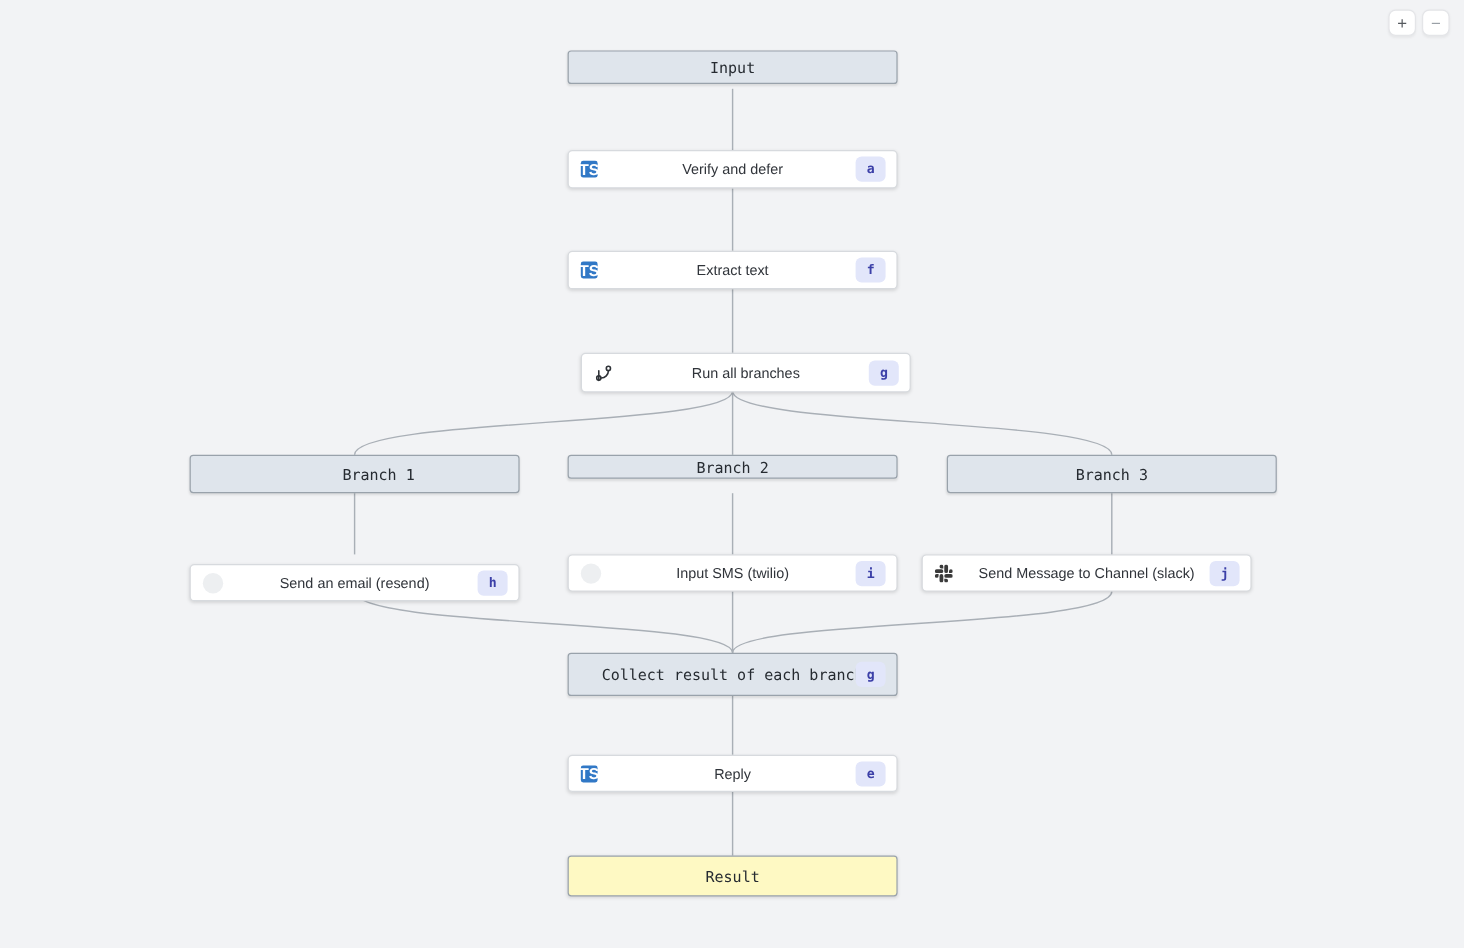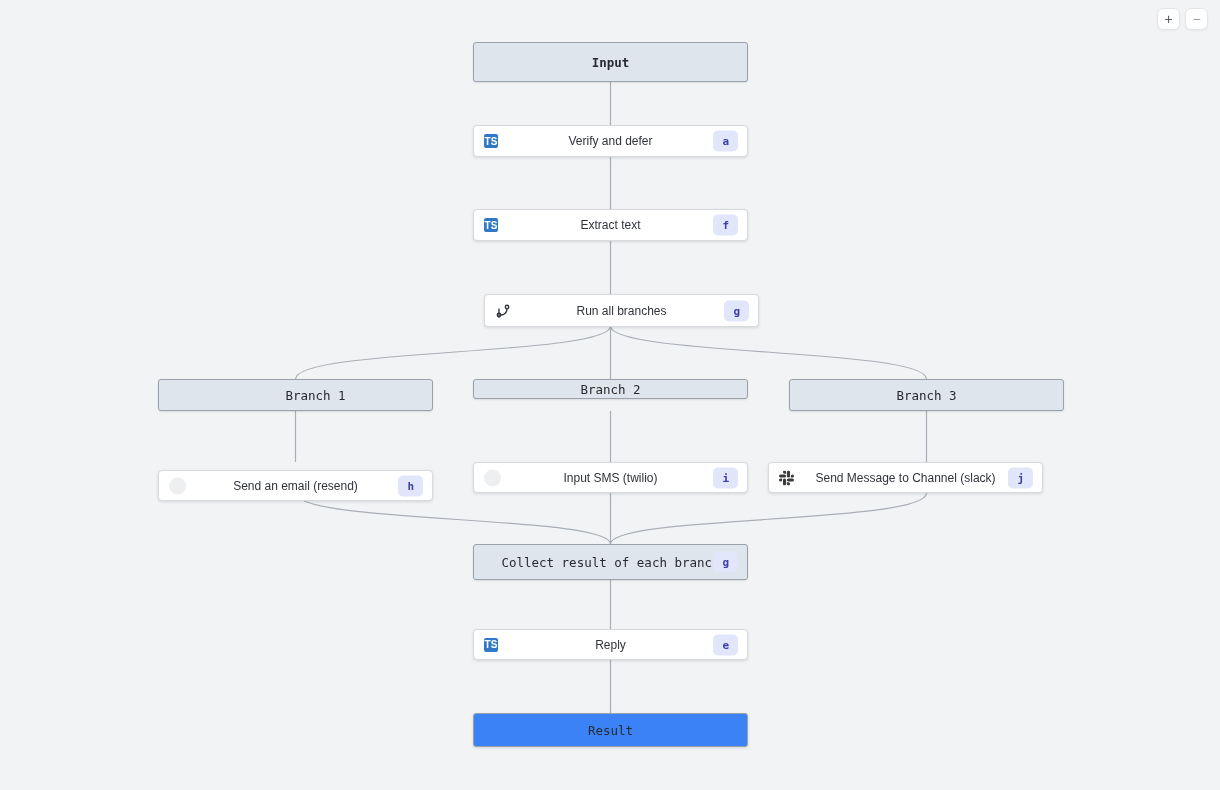--- a/index.html
+++ b/index.html
@@ -27,36 +27,36 @@
     box-shadow:0 1px 2px rgba(0,0,0,.10);
     font-size:12.5px;
   }
   .task-node{
     background:var(--task_node_bg,#ffffff);
     border:1px solid var(--task_node_border,#d7dade);
     border-radius:4px;
     box-shadow:0 1px 3px rgba(0,0,0,.12);
   }
   .white-header{
-    background:#3b82f6;
+    background:#fef9c3;
     border:1px solid var(--header_node_border,#99a2ab);
     border-radius:3px;
     font-family:"DejaVu Sans Mono","Liberation Mono",monospace;
     color:#262b31;
     box-shadow:0 1px 3px rgba(0,0,0,.12);
     font-size:12.5px;
   }
   .node .icon{
     position:absolute;left:10px;top:50%;transform:translateY(-50%);
     display:flex;align-items:center;justify-content:center;
   }
   .ts-icon{
     width:14px;height:14px;border-radius:2px;
     background:var(--ts_icon_bg,#3178c6);color:#fff;
-    font-size:10px;font-weight:bold;
+    font-size:13px;font-weight:bold;
     display:flex;align-items:center;justify-content:center;
     font-family:"Liberation Sans",sans-serif;
   }
   .faded-icon{
     width:17px;height:17px;border-radius:50%;
     background:var(--faded_icon_bg,#edeff1);
   }
   .badge{
     position:absolute;right:9px;top:50%;transform:translateY(-50%);
     background:var(--badge_bg,#e2e6fa);color:var(--badge_text,#3c40a8);
@@ -93,21 +93,21 @@
   <path d="M926.5 493 C926.5 524, 610.5 515, 610.5 544"></path>
   <path d="M610.5 580 V629"></path>
   <path d="M610.5 660 V713"></path>
 </svg>
 
 <div class="zoom-controls">
   <button class="zoom-btn">+</button>
   <button class="zoom-btn minus">−</button>
 </div>
 
-<div class="node header-node" style="left:473px;top:42px;height:40px;font-weight:bold;">
+<div class="node header-node" style="left:473px;top:42px;height:28px;">
   <span>Input</span>
 </div>
 
 <div class="node task-node" style="left:473px;top:125px;height:32px;">
   <span class="icon ts-icon">TS</span>
   <span>Verify and defer</span>
   <span class="badge">a</span>
 </div>
 
 <div class="node task-node" style="left:473px;top:209px;height:32px;">

